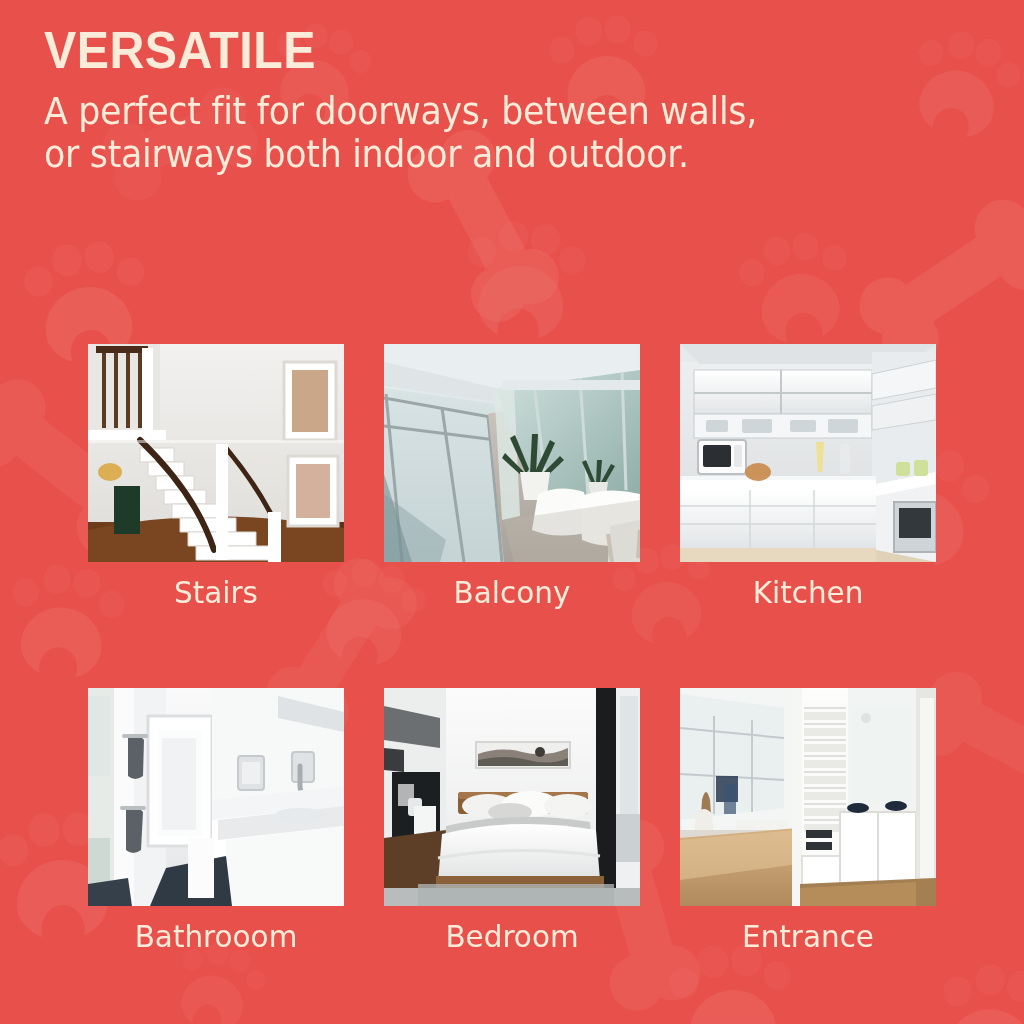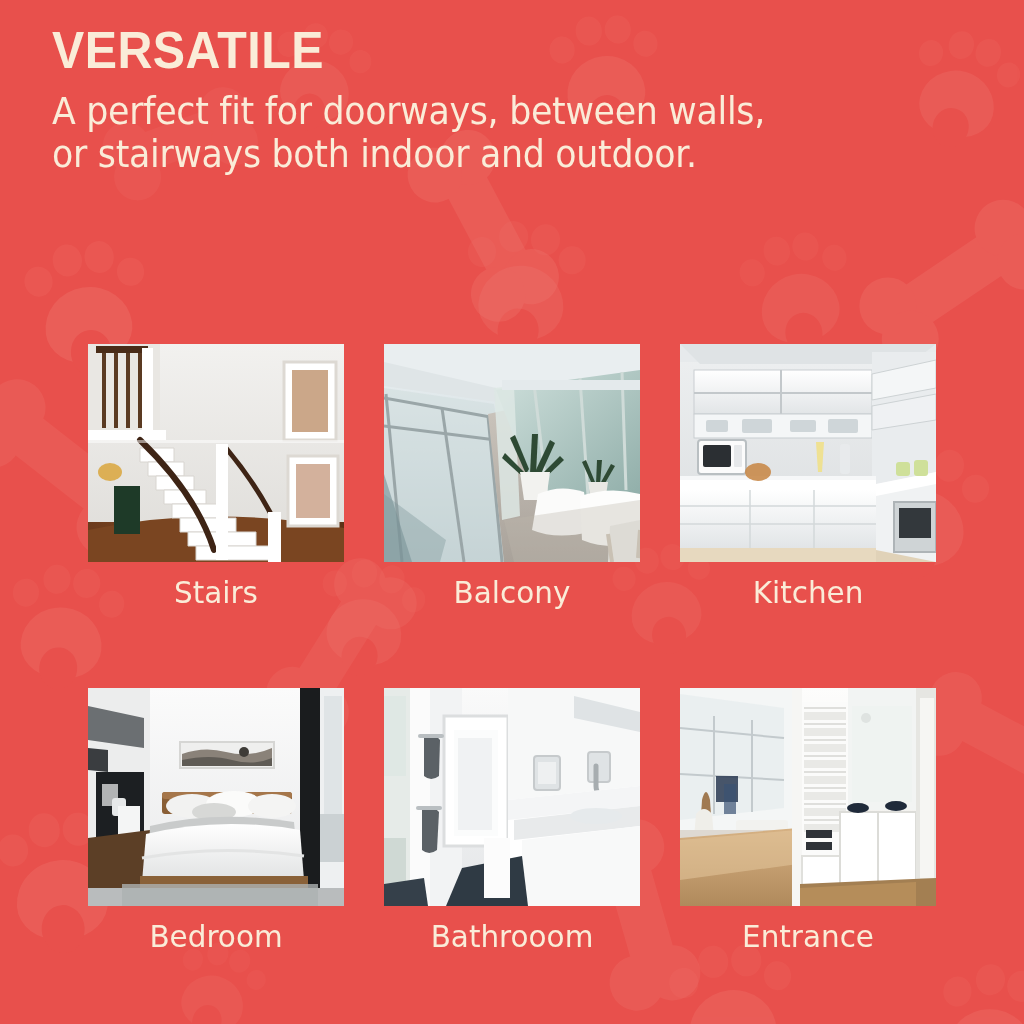--- a/index.html
+++ b/index.html
@@ -16,21 +16,21 @@
   
   #bg-decor{position:absolute;inset:0;width:1024px;height:1024px;pointer-events:none;}
   .paw, .bone{position:absolute;}
   .paw-pad{position:absolute;border-radius:50% 50% 45% 45%/55% 55% 45% 45%;}
   .paw-toe{position:absolute;border-radius:50%;}
   .paw-notch{position:absolute;border-radius:50%;background:#e8504c;}
   .bone-bar{position:absolute;border-radius:40px;}
   .bone-knob{position:absolute;border-radius:50%;}
 
   
-  #header{position:absolute;left:52px;top:24px;width:950px;}
+  #header{position:absolute;left:44px;top:24px;width:950px;}
   #title{
     font-size:52px;font-weight:bold;letter-spacing:0.5px;
     color:#faecd8;line-height:1.0;margin:0 0 14px 0;
     font-family:"Liberation Sans", sans-serif;
     transform:scaleX(0.93);transform-origin:left center;
   }
   #subtitle{
     font-size:37px;color:#faecd8;line-height:1.17;margin:0;
     font-weight:400;letter-spacing:-0.3px;
     font-family:"DejaVu Sans", sans-serif;
@@ -413,20 +413,68 @@
             <rect x="0" y="204" width="196" height="14" fill="#e7d9bf"></rect>
             <polygon points="196,206 256,218 196,218" fill="#e0d2b8"></polygon>
           </svg>
         </div>
         <span class="cell-label">Kitchen</span>
       </div>
 
     </div>
 
     <div class="grid-row row-2">
+
+      <div class="cell">
+        <div class="photo">
+          <svg viewBox="0 0 256 218" preserveAspectRatio="none">
+            <defs>
+              <linearGradient id="baW" x1="0" y1="0" x2="0" y2="1">
+                <stop offset="0" stop-color="#fafafa"></stop>
+                  <stop offset="1" stop-color="#e4e6e8"></stop>
+              </linearGradient>
+            </defs>
+            <rect width="256" height="218" fill="url(#baW)"></rect>
+            <rect x="0" y="0" width="26" height="218" fill="#e6ebe8"></rect>
+            <rect x="0" y="8" width="22" height="80" fill="#dfe8e4"></rect>
+            <rect x="0" y="150" width="22" height="46" fill="#cfd9d4"></rect>
+            <rect x="26" y="0" width="20" height="218" fill="#fbfbfb"></rect>
+            <rect x="46" y="0" width="32" height="218" fill="#f2f3f4"></rect>
+            <rect x="60" y="28" width="64" height="130" fill="#ffffff" stroke="#dcdedf" stroke-width="3"></rect>
+            <rect x="70" y="42" width="44" height="106" fill="#fbfcfc"></rect>
+            <rect x="74" y="50" width="34" height="92" fill="#f0f2f3"></rect>
+            <g fill="#5b6166">
+              <path d="M40 50 q10 -6 16 2 l-1 36 q-8 6 -15 0 z"></path>
+              <path d="M44 52 l10 0 l-1 34 l-9 0 z" opacity=".6"></path>
+              <path d="M38 122 q10 -6 17 2 l-2 38 q-8 6 -15 0 z"></path>
+              <path d="M42 124 l10 0 l-1 36 l-9 0 z" opacity=".6"></path>
+            </g>
+            <rect x="34" y="46" width="26" height="4" rx="2" fill="#b9bec1"></rect>
+            <rect x="32" y="118" width="26" height="4" rx="2" fill="#b9bec1"></rect>
+            <rect x="124" y="0" width="132" height="118" fill="#f7f8f8"></rect>
+            <polygon points="190,8 256,24 256,44 190,30" fill="#dfe3e5"></polygon>
+            <rect x="150" y="68" width="26" height="34" rx="3" fill="#dfe3e5" stroke="#c6cacc" stroke-width="2"></rect>
+            <rect x="154" y="74" width="18" height="22" fill="#eef0f1"></rect>
+            <rect x="204" y="64" width="22" height="30" rx="3" fill="#dfe3e5" stroke="#c6cacc" stroke-width="2"></rect>
+            <g stroke="#a7adb0" stroke-width="5" fill="none" stroke-linecap="round">
+              <path d="M212 78 L212 98 Q 212 110 228 112"></path>
+            </g>
+            <rect x="232" y="106" width="18" height="10" rx="3" fill="#cfd4d6"></rect>
+            <polygon points="124,112 256,98 256,218 124,218" fill="#ffffff"></polygon>
+            <polygon points="124,112 256,98 256,118 124,132" fill="#f4f5f6"></polygon>
+            <polygon points="130,132 256,118 256,138 130,152" fill="#e8eaeb"></polygon>
+            <polygon points="138,152 256,138 256,218 138,218" fill="#f8f9f9"></polygon>
+            <ellipse cx="212" cy="128" rx="26" ry="8" fill="#e6eaec"></ellipse>
+            <polygon points="78,180 138,168 144,218 62,218" fill="#2f3a44"></polygon>
+            <polygon points="0,196 40,190 44,218 0,218" fill="#35404a"></polygon>
+            <rect x="100" y="150" width="26" height="60" fill="#fcfcfc"></rect>
+          </svg>
+        </div>
+        <span class="cell-label">Bathrooom</span>
+      </div>
 
       <div class="cell">
         <div class="photo">
           <svg viewBox="0 0 256 218" preserveAspectRatio="none">
             <defs>
               <linearGradient id="beW" x1="0" y1="0" x2="0" y2="1">
                 <stop offset="0" stop-color="#fbfbfb"></stop>
                   <stop offset="1" stop-color="#e8e9ea"></stop>
               </linearGradient>
               <linearGradient id="beQuilt" x1="0" y1="0" x2="0" y2="1">
@@ -469,68 +517,20 @@
             <rect x="34" y="196" width="196" height="22" fill="#adb1b2" opacity=".8"></rect>
           </svg>
         </div>
         <span class="cell-label">Bedroom</span>
       </div>
 
       <div class="cell">
         <div class="photo">
           <svg viewBox="0 0 256 218" preserveAspectRatio="none">
             <defs>
-              <linearGradient id="baW" x1="0" y1="0" x2="0" y2="1">
-                <stop offset="0" stop-color="#fafafa"></stop>
-                  <stop offset="1" stop-color="#e4e6e8"></stop>
-              </linearGradient>
-            </defs>
-            <rect width="256" height="218" fill="url(#baW)"></rect>
-            <rect x="0" y="0" width="26" height="218" fill="#e6ebe8"></rect>
-            <rect x="0" y="8" width="22" height="80" fill="#dfe8e4"></rect>
-            <rect x="0" y="150" width="22" height="46" fill="#cfd9d4"></rect>
-            <rect x="26" y="0" width="20" height="218" fill="#fbfbfb"></rect>
-            <rect x="46" y="0" width="32" height="218" fill="#f2f3f4"></rect>
-            <rect x="60" y="28" width="64" height="130" fill="#ffffff" stroke="#dcdedf" stroke-width="3"></rect>
-            <rect x="70" y="42" width="44" height="106" fill="#fbfcfc"></rect>
-            <rect x="74" y="50" width="34" height="92" fill="#f0f2f3"></rect>
-            <g fill="#5b6166">
-              <path d="M40 50 q10 -6 16 2 l-1 36 q-8 6 -15 0 z"></path>
-              <path d="M44 52 l10 0 l-1 34 l-9 0 z" opacity=".6"></path>
-              <path d="M38 122 q10 -6 17 2 l-2 38 q-8 6 -15 0 z"></path>
-              <path d="M42 124 l10 0 l-1 36 l-9 0 z" opacity=".6"></path>
-            </g>
-            <rect x="34" y="46" width="26" height="4" rx="2" fill="#b9bec1"></rect>
-            <rect x="32" y="118" width="26" height="4" rx="2" fill="#b9bec1"></rect>
-            <rect x="124" y="0" width="132" height="118" fill="#f7f8f8"></rect>
-            <polygon points="190,8 256,24 256,44 190,30" fill="#dfe3e5"></polygon>
-            <rect x="150" y="68" width="26" height="34" rx="3" fill="#dfe3e5" stroke="#c6cacc" stroke-width="2"></rect>
-            <rect x="154" y="74" width="18" height="22" fill="#eef0f1"></rect>
-            <rect x="204" y="64" width="22" height="30" rx="3" fill="#dfe3e5" stroke="#c6cacc" stroke-width="2"></rect>
-            <g stroke="#a7adb0" stroke-width="5" fill="none" stroke-linecap="round">
-              <path d="M212 78 L212 98 Q 212 110 228 112"></path>
-            </g>
-            <rect x="232" y="106" width="18" height="10" rx="3" fill="#cfd4d6"></rect>
-            <polygon points="124,112 256,98 256,218 124,218" fill="#ffffff"></polygon>
-            <polygon points="124,112 256,98 256,118 124,132" fill="#f4f5f6"></polygon>
-            <polygon points="130,132 256,118 256,138 130,152" fill="#e8eaeb"></polygon>
-            <polygon points="138,152 256,138 256,218 138,218" fill="#f8f9f9"></polygon>
-            <ellipse cx="212" cy="128" rx="26" ry="8" fill="#e6eaec"></ellipse>
-            <polygon points="78,180 138,168 144,218 62,218" fill="#2f3a44"></polygon>
-            <polygon points="0,196 40,190 44,218 0,218" fill="#35404a"></polygon>
-            <rect x="100" y="150" width="26" height="60" fill="#fcfcfc"></rect>
-          </svg>
-        </div>
-        <span class="cell-label">Bathrooom</span>
-      </div>
-
-      <div class="cell">
-        <div class="photo">
-          <svg viewBox="0 0 256 218" preserveAspectRatio="none">
-            <defs>
               <linearGradient id="enW" x1="0" y1="0" x2="0" y2="1">
                 <stop offset="0" stop-color="#fdfdfc"></stop>
                   <stop offset="1" stop-color="#eceae6"></stop>
               </linearGradient>
               <linearGradient id="enFloor" x1="0" y1="0" x2="0" y2="1">
                 <stop offset="0" stop-color="#d6b183"></stop>
                   <stop offset="1" stop-color="#b08a5c"></stop>
               </linearGradient>
             </defs>
             <rect width="256" height="218" fill="url(#enW)"></rect>

